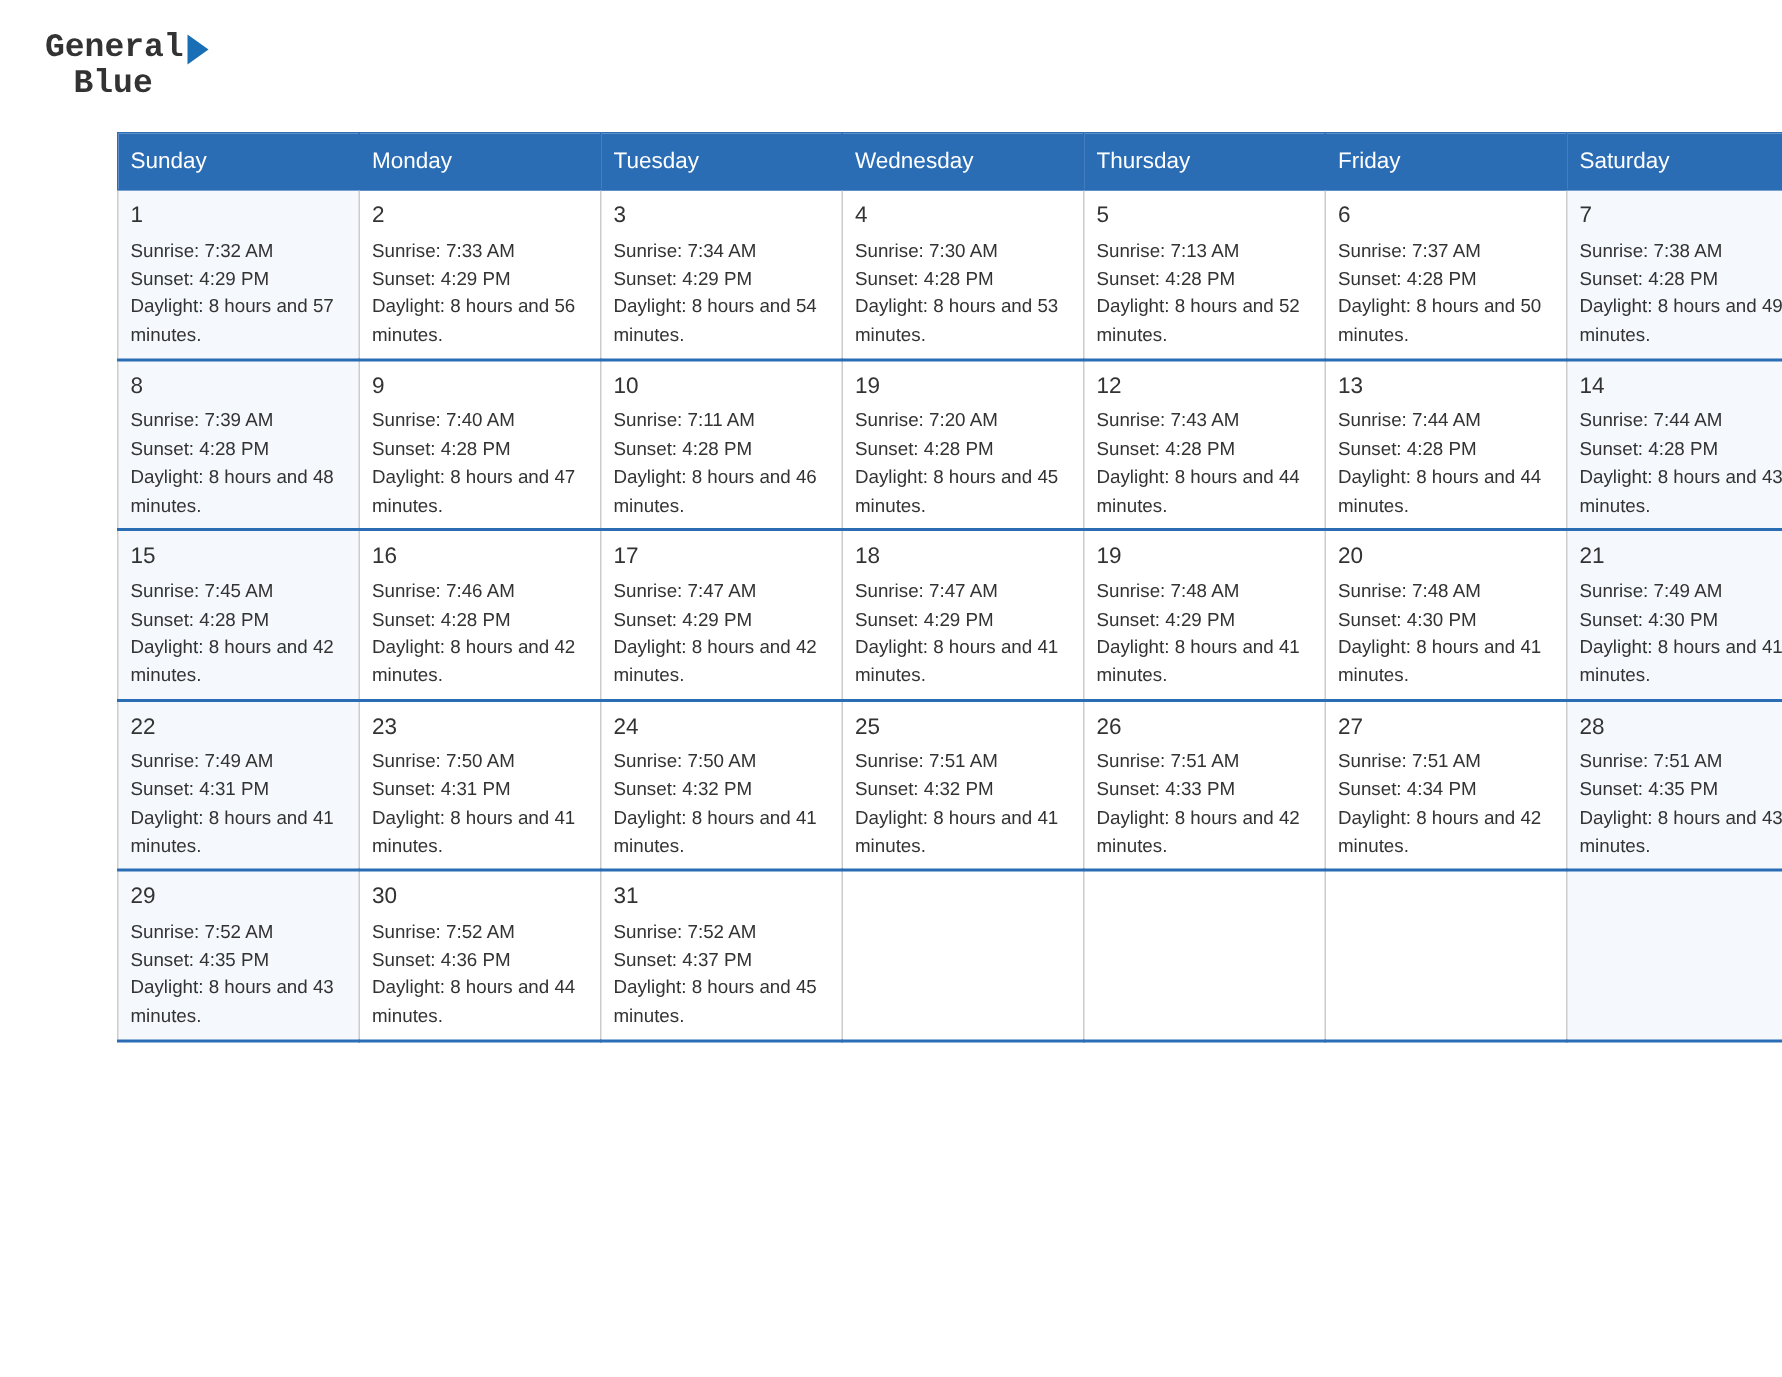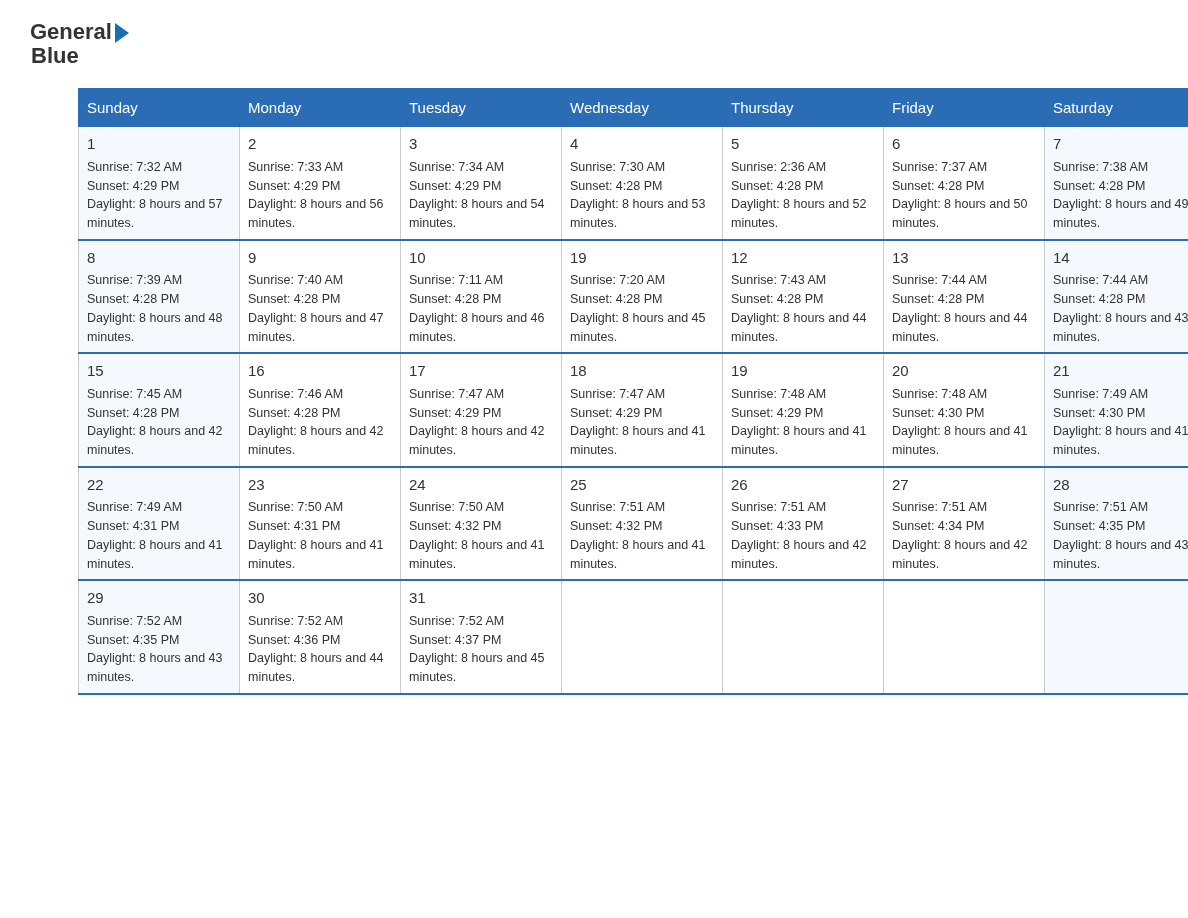--- a/index.html
+++ b/index.html
@@ -7,20 +7,21 @@
       font-family: Arial, sans-serif;
       background: #fff;
       padding: 20px 30px;
       color: #333;
     }
     .header {
       display: flex;
       justify-content: space-between;
       align-items: center;
       margin-bottom: 20px;
+      font-family: Liberation Mono, monospace;
     }
     .logo {
       display: flex;
       align-items: center;
     }
     .logo-text {
       font-size: 22px;
       font-weight: bold;
       color: #333;
       line-height: 1.1;
@@ -91,21 +92,21 @@
 </head>
 <body>
 
 <div class="header">
   <div class="logo">
     <div>
       <div style="display:flex; align-items:center;">
         <span class="logo-text">General</span>
         <span class="logo-arrow"></span>
       </div>
-      <div style="display:flex; align-items:center; margin-left:1px;">
+      <div style="display:flex; align-items:center; margin-left:19px;">
         <span class="logo-text blue">Blue</span>
       </div>
     </div>
   </div>
   <div class="title-block">
     <div class="month-title"></div>
     <div class="location-title"></div>
   </div>
 </div>
 
@@ -120,21 +121,21 @@
         <th>Friday</th>
         <th>Saturday</th>
       </tr>
   </thead>
   <tbody id="calendar-body">
   <tr>
         <td><span class="day-num">1</span><span>Sunrise: 7:32 AM</span><br><span>Sunset: 4:29 PM</span><br><span>Daylight: 8 hours and 57 minutes.</span></td>
         <td><span class="day-num">2</span><span>Sunrise: 7:33 AM</span><br><span>Sunset: 4:29 PM</span><br><span>Daylight: 8 hours and 56 minutes.</span></td>
         <td><span class="day-num">3</span><span>Sunrise: 7:34 AM</span><br><span>Sunset: 4:29 PM</span><br><span>Daylight: 8 hours and 54 minutes.</span></td>
         <td><span class="day-num">4</span><span>Sunrise: 7:30 AM</span><br><span>Sunset: 4:28 PM</span><br><span>Daylight: 8 hours and 53 minutes.</span></td>
-        <td><span class="day-num">5</span><span>Sunrise: 2:36 AM</span><br><span>Sunset: 4:28 PM</span><br><span>Daylight: 8 hours and 52 minutes.</span></td>
+        <td><span class="day-num">5</span><span>Sunrise: 7:13 AM</span><br><span>Sunset: 4:28 PM</span><br><span>Daylight: 8 hours and 52 minutes.</span></td>
         <td><span class="day-num">6</span><span>Sunrise: 7:37 AM</span><br><span>Sunset: 4:28 PM</span><br><span>Daylight: 8 hours and 50 minutes.</span></td>
         <td><span class="day-num">7</span><span>Sunrise: 7:38 AM</span><br><span>Sunset: 4:28 PM</span><br><span>Daylight: 8 hours and 49 minutes.</span></td>
       </tr>
       <tr>
         <td><span class="day-num">8</span><span>Sunrise: 7:39 AM</span><br><span>Sunset: 4:28 PM</span><br><span>Daylight: 8 hours and 48 minutes.</span></td>
         <td><span class="day-num">9</span><span>Sunrise: 7:40 AM</span><br><span>Sunset: 4:28 PM</span><br><span>Daylight: 8 hours and 47 minutes.</span></td>
         <td><span class="day-num">10</span><span>Sunrise: 7:11 AM</span><br><span>Sunset: 4:28 PM</span><br><span>Daylight: 8 hours and 46 minutes.</span></td>
         <td><span class="day-num">19</span><span>Sunrise: 7:20 AM</span><br><span>Sunset: 4:28 PM</span><br><span>Daylight: 8 hours and 45 minutes.</span></td>
         <td><span class="day-num">12</span><span>Sunrise: 7:43 AM</span><br><span>Sunset: 4:28 PM</span><br><span>Daylight: 8 hours and 44 minutes.</span></td>
         <td><span class="day-num">13</span><span>Sunrise: 7:44 AM</span><br><span>Sunset: 4:28 PM</span><br><span>Daylight: 8 hours and 44 minutes.</span></td>

